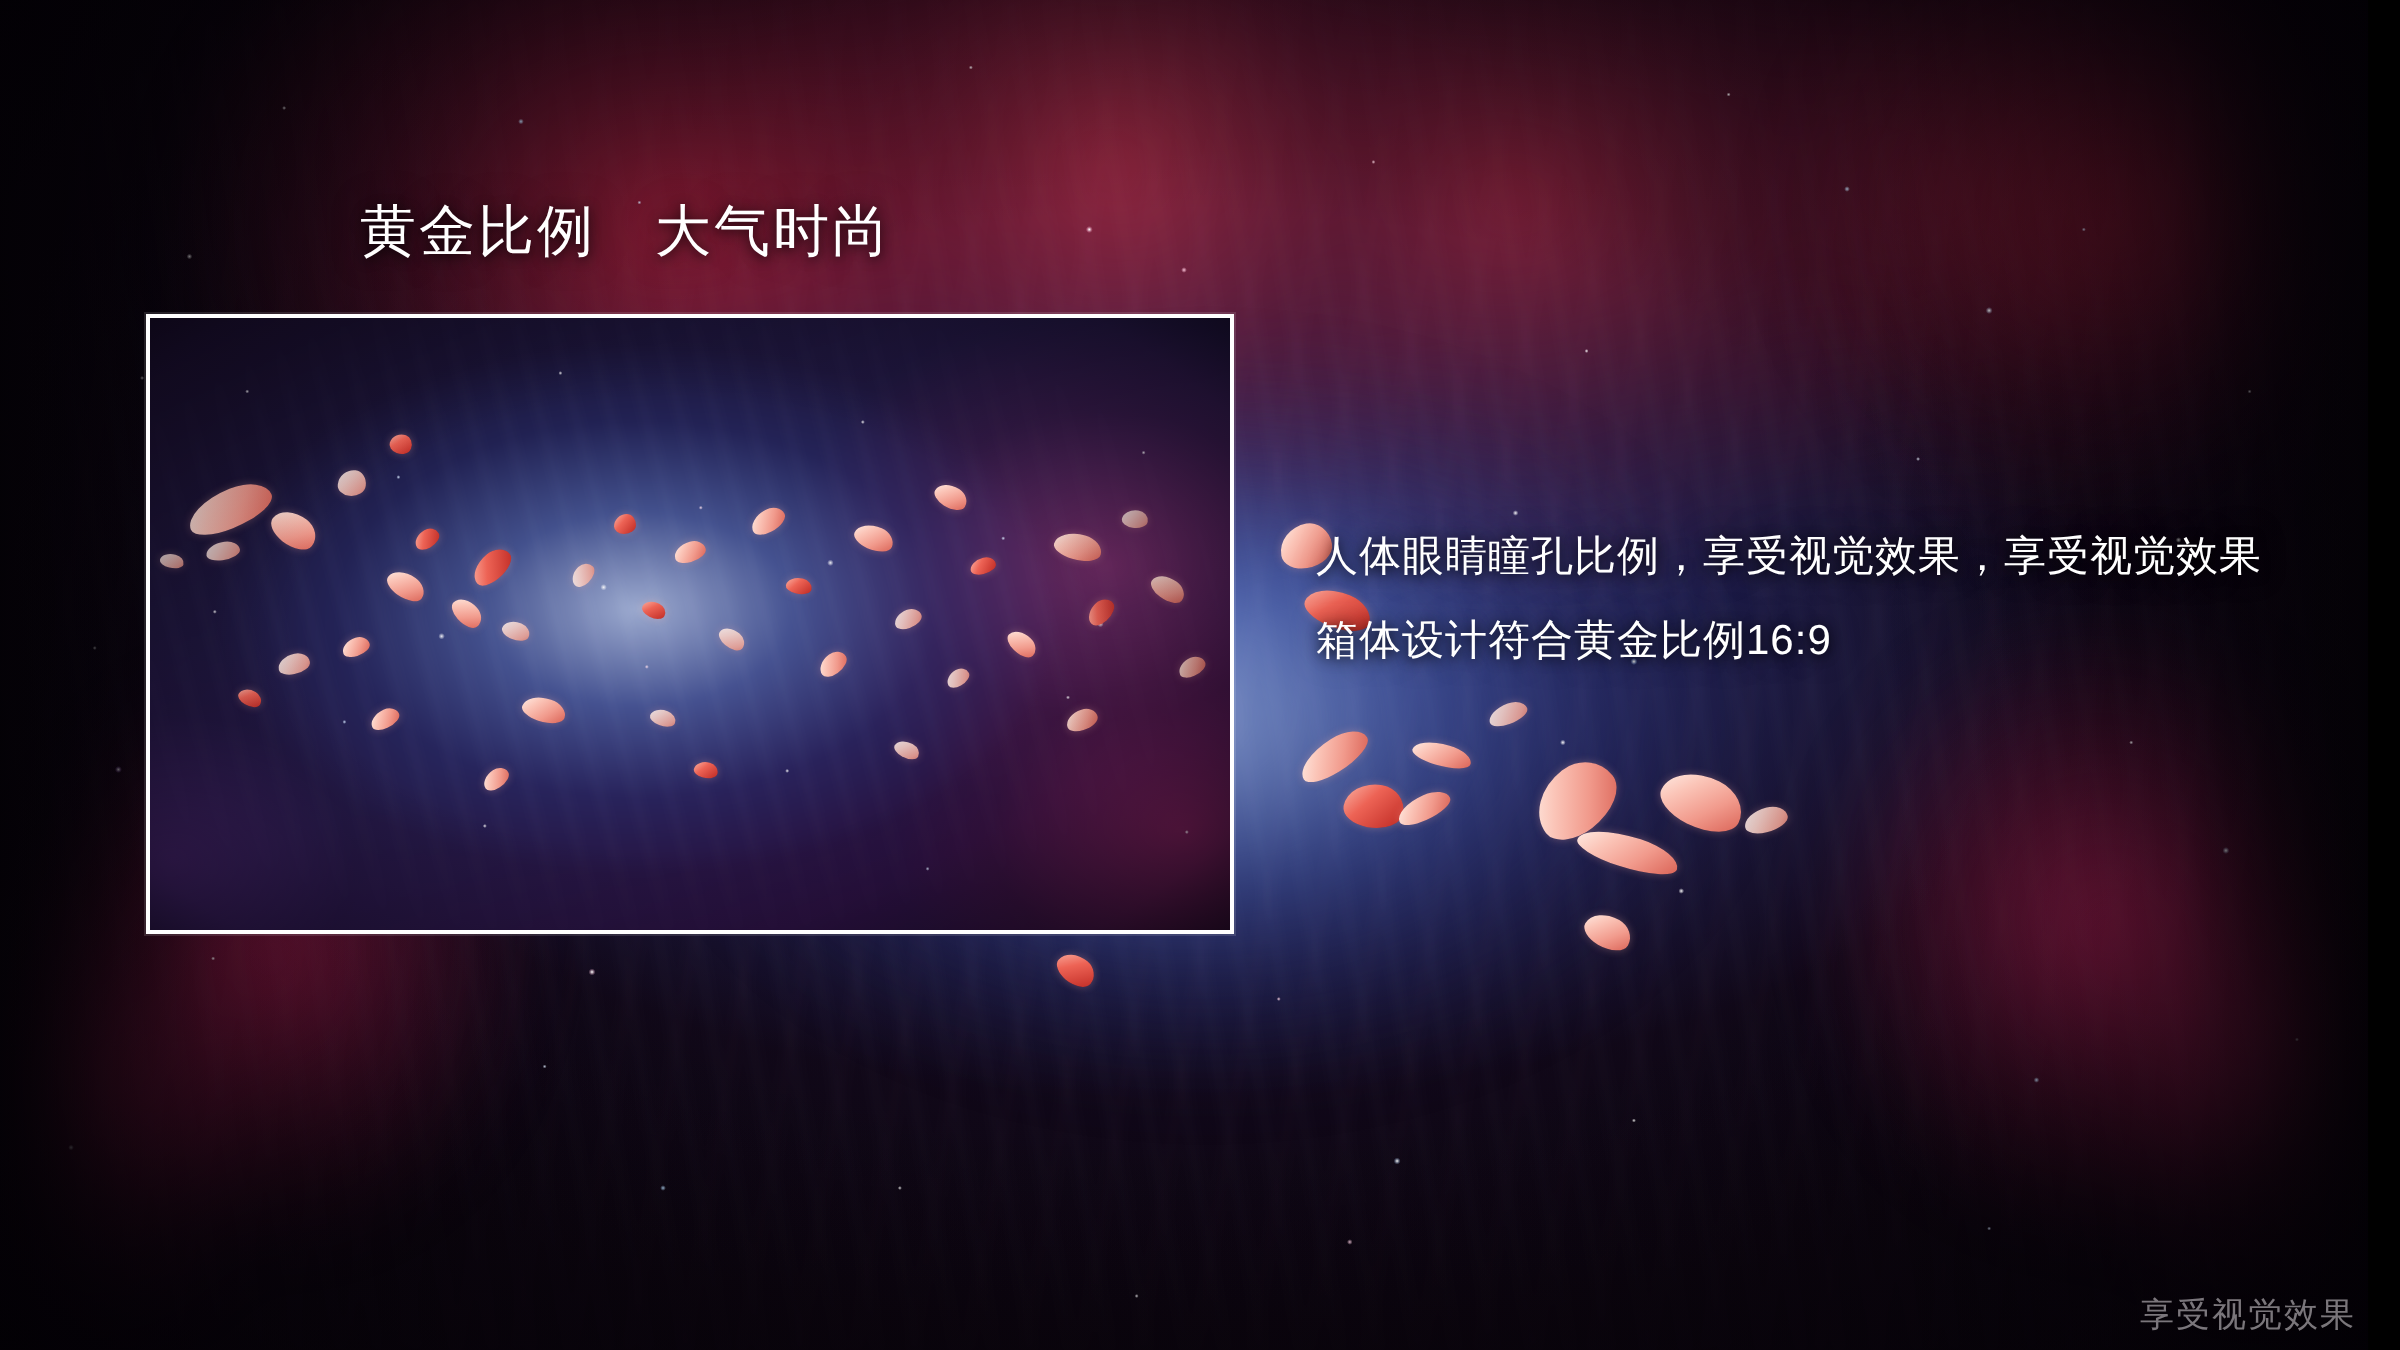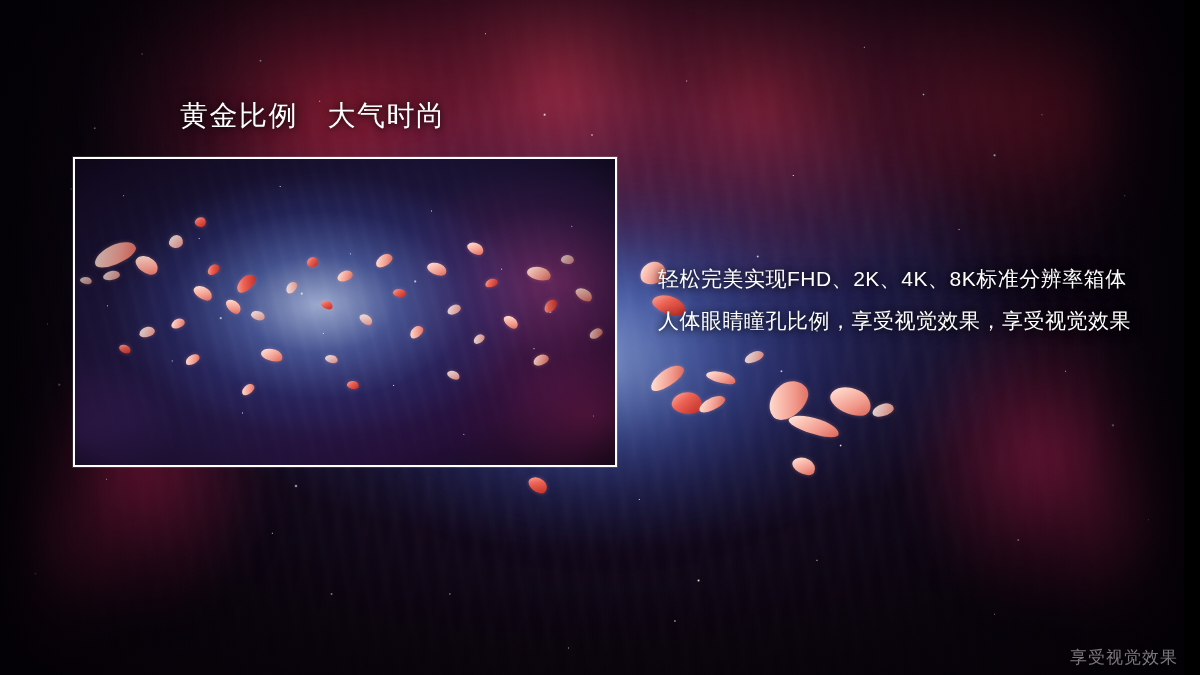--- a/index.html
+++ b/index.html
@@ -315,19 +315,19 @@
           <div class="petal light" style="left: 166px; top: 226px; width: 14px; height: 9px; transform: rotate(-34deg);"></div>
           <div class="petal deep" style="left: 272px; top: 222px; width: 12px; height: 8px; transform: rotate(14deg);"></div>
           <div class="petal light" style="left: 458px; top: 196px; width: 16px; height: 10px; transform: rotate(-18deg);"></div>
           <div class="petal pale" style="left: 372px; top: 212px; width: 13px; height: 8px; transform: rotate(28deg);"></div>
         </div>
       <div id="frame-vig"></div>
     </div>
   </div>
 
   <div id="body-copy">
-    <div>轻松完美实现FHD、2K、4K、8K标准分辨率箱体</div>
     <div>人体眼睛瞳孔比例，享受视觉效果，享受视觉效果</div>
+    <div>箱体设计符合黄金比例16:9</div>
   </div>
 
   <div id="watermark">享受视觉效果</div>
 
 </div>
 
 </body></html>

